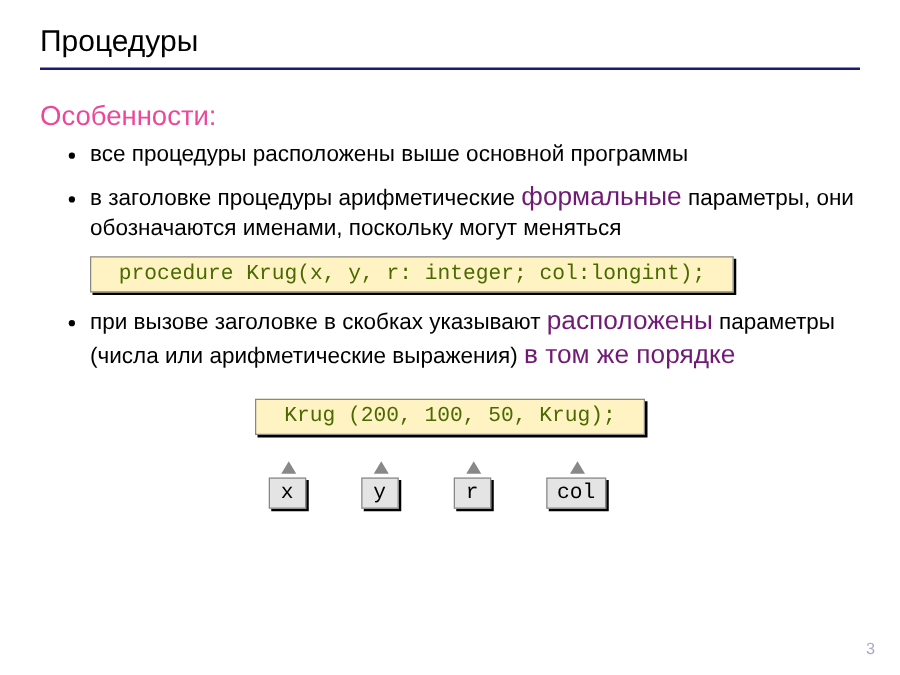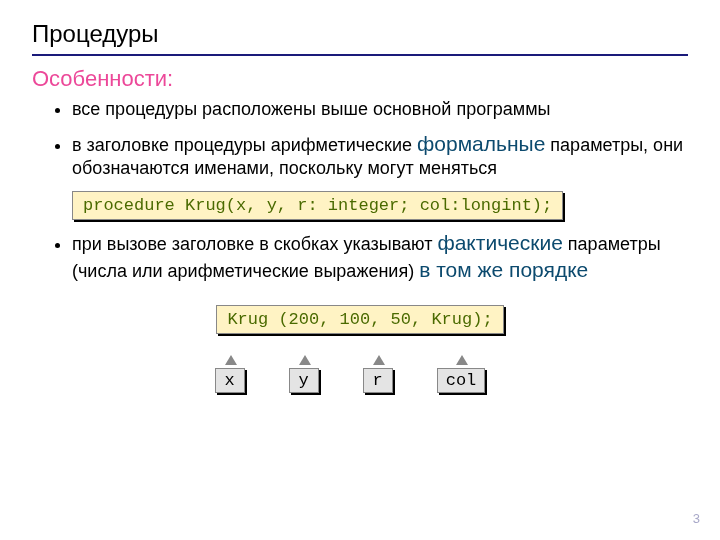--- a/index.html
+++ b/index.html
@@ -10,43 +10,43 @@
     color: #000;
     position: relative;
     padding: 20px 32px 0 32px;
   }
   .title {
     font-size: 24px;
     font-weight: 400;
     color: #000;
     padding-bottom: 6px;
     border-bottom: 2px solid #1a1a7a;
-    margin-bottom: 10px;
+    margin-bottom: 24px;
   }
   .subhead {
     color: #ec4899;
     font-size: 22px;
     margin-bottom: 6px;
   }
   ul { list-style: disc; padding-left: 40px; }
   li {
     font-size: 18px;
     line-height: 1.25;
     margin-bottom: 10px;
     color: #000;
   }
-  .term { color: #0c4a6e; font-size: 21px; }
+  .term { color: #701a75; font-size: 21px; }
   .codebox {
     background: #fff3c4;
     border: 1px solid #888;
     box-shadow: 2px 2px 0 #000;
     font-family: "Courier New", monospace;
     font-size: 17px;
     color: #4a6a00;
-    padding: 4px 10px;
+    padding: 4px 22px;
     display: inline-block;
     white-space: pre;
     margin: 2px 0 10px 0;
   }
   .codewrap1 { margin-left: 40px; }
   .codewrap2 { text-align: center; margin-top: 20px; }
   .labels {
     display: flex;
     gap: 44px;
     justify-content: center;
@@ -96,21 +96,21 @@
     <span>в заголовке процедуры арифметические </span><span class="term">формальные</span><span> параметры, они обозначаются именами, поскольку могут меняться</span>
   </li>
 </ul>
 
 <div class="codewrap1">
   <span class="codebox">procedure Krug(x, y, r: integer; col:longint);</span>
 </div>
 
 <ul>
   <li>
-    <span>при вызове заголовке в скобках указывают </span><span class="term">фактические</span><span> параметры (числа или арифметические выражения) </span><span class="term">в том же порядке</span>
+    <span>при вызове заголовке в скобках указывают </span><span class="term">расположены</span><span> параметры (числа или арифметические выражения) </span><span class="term">в том же порядке</span>
   </li>
 </ul>
 
 <div class="codewrap2">
   <span class="codebox">Krug (200, 100, 50, Krug);</span>
   <div class="labels">
     <span class="varlabel">x</span>
     <span class="varlabel">y</span>
     <span class="varlabel">r</span>
     <span class="varlabel">col</span>

